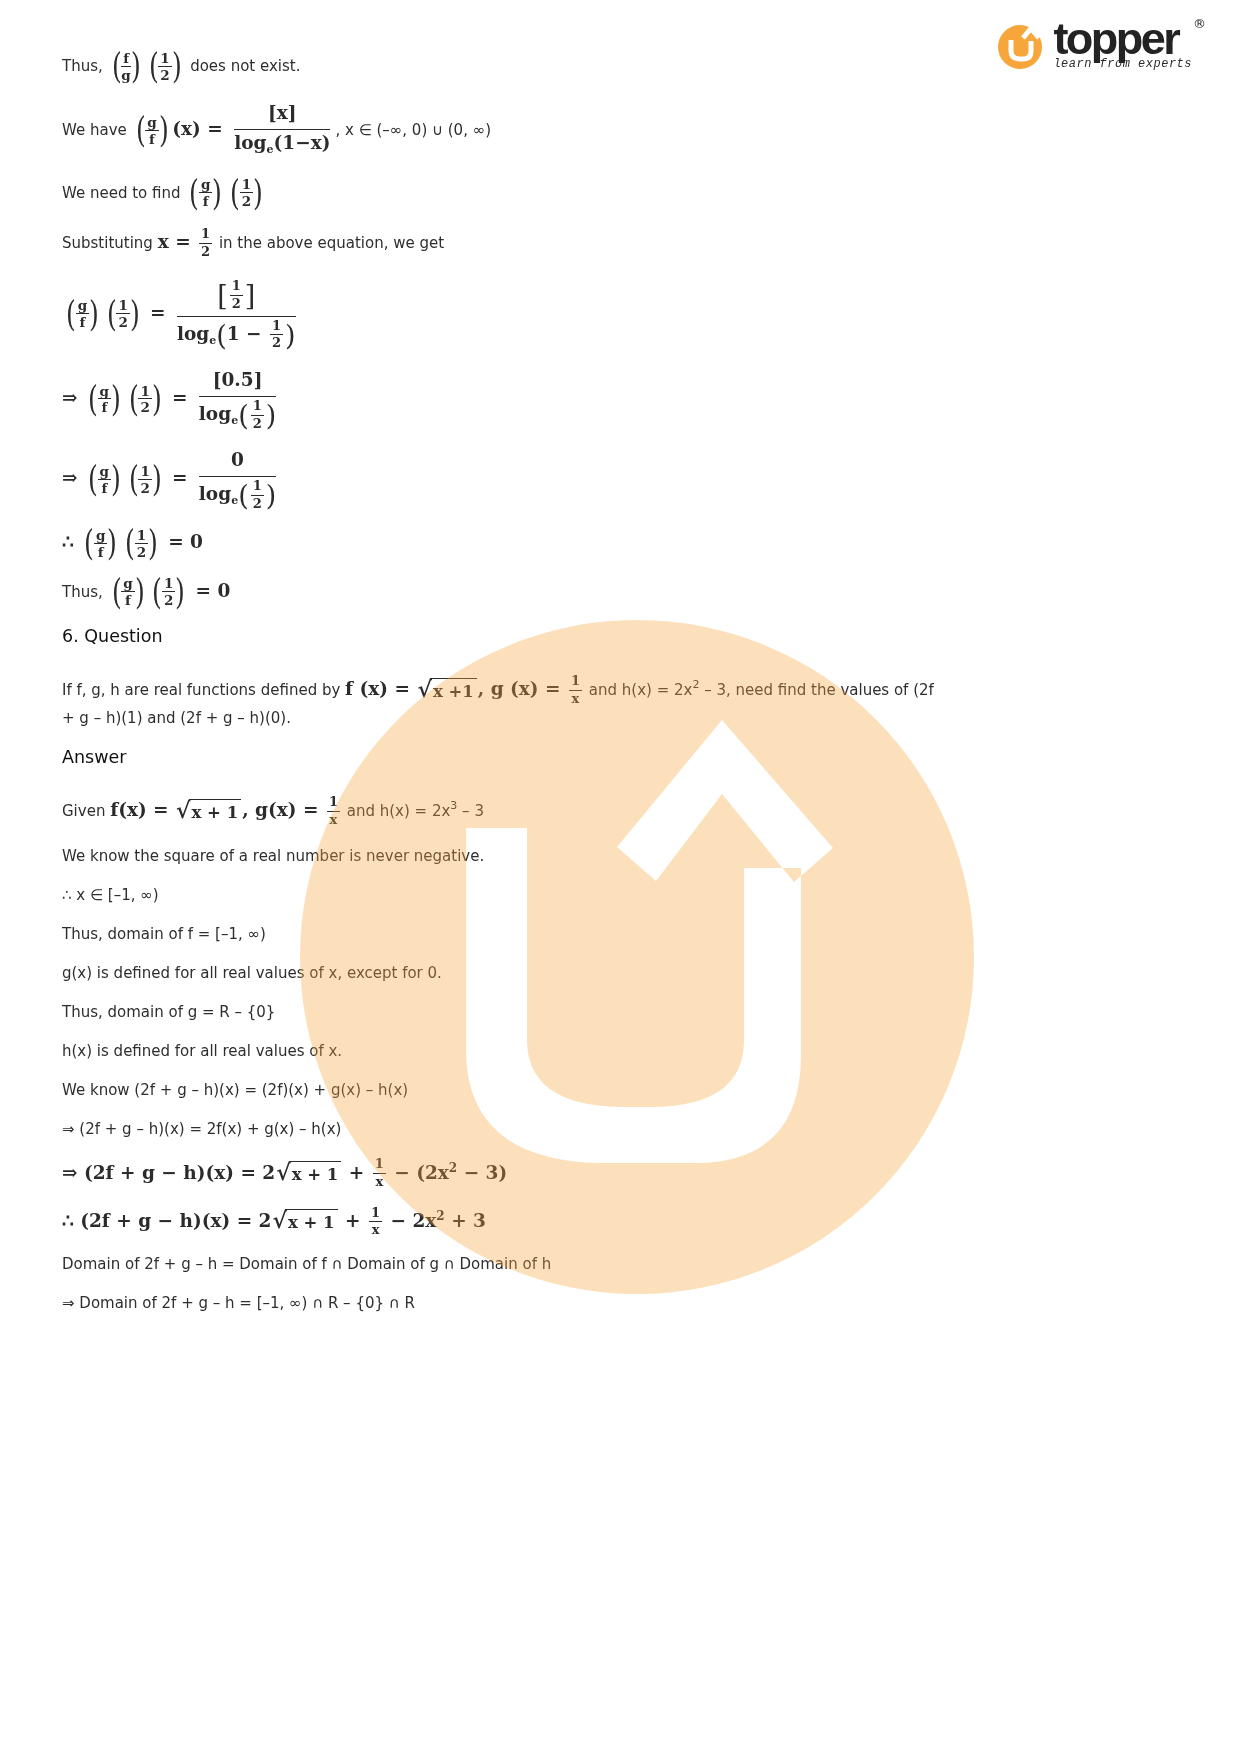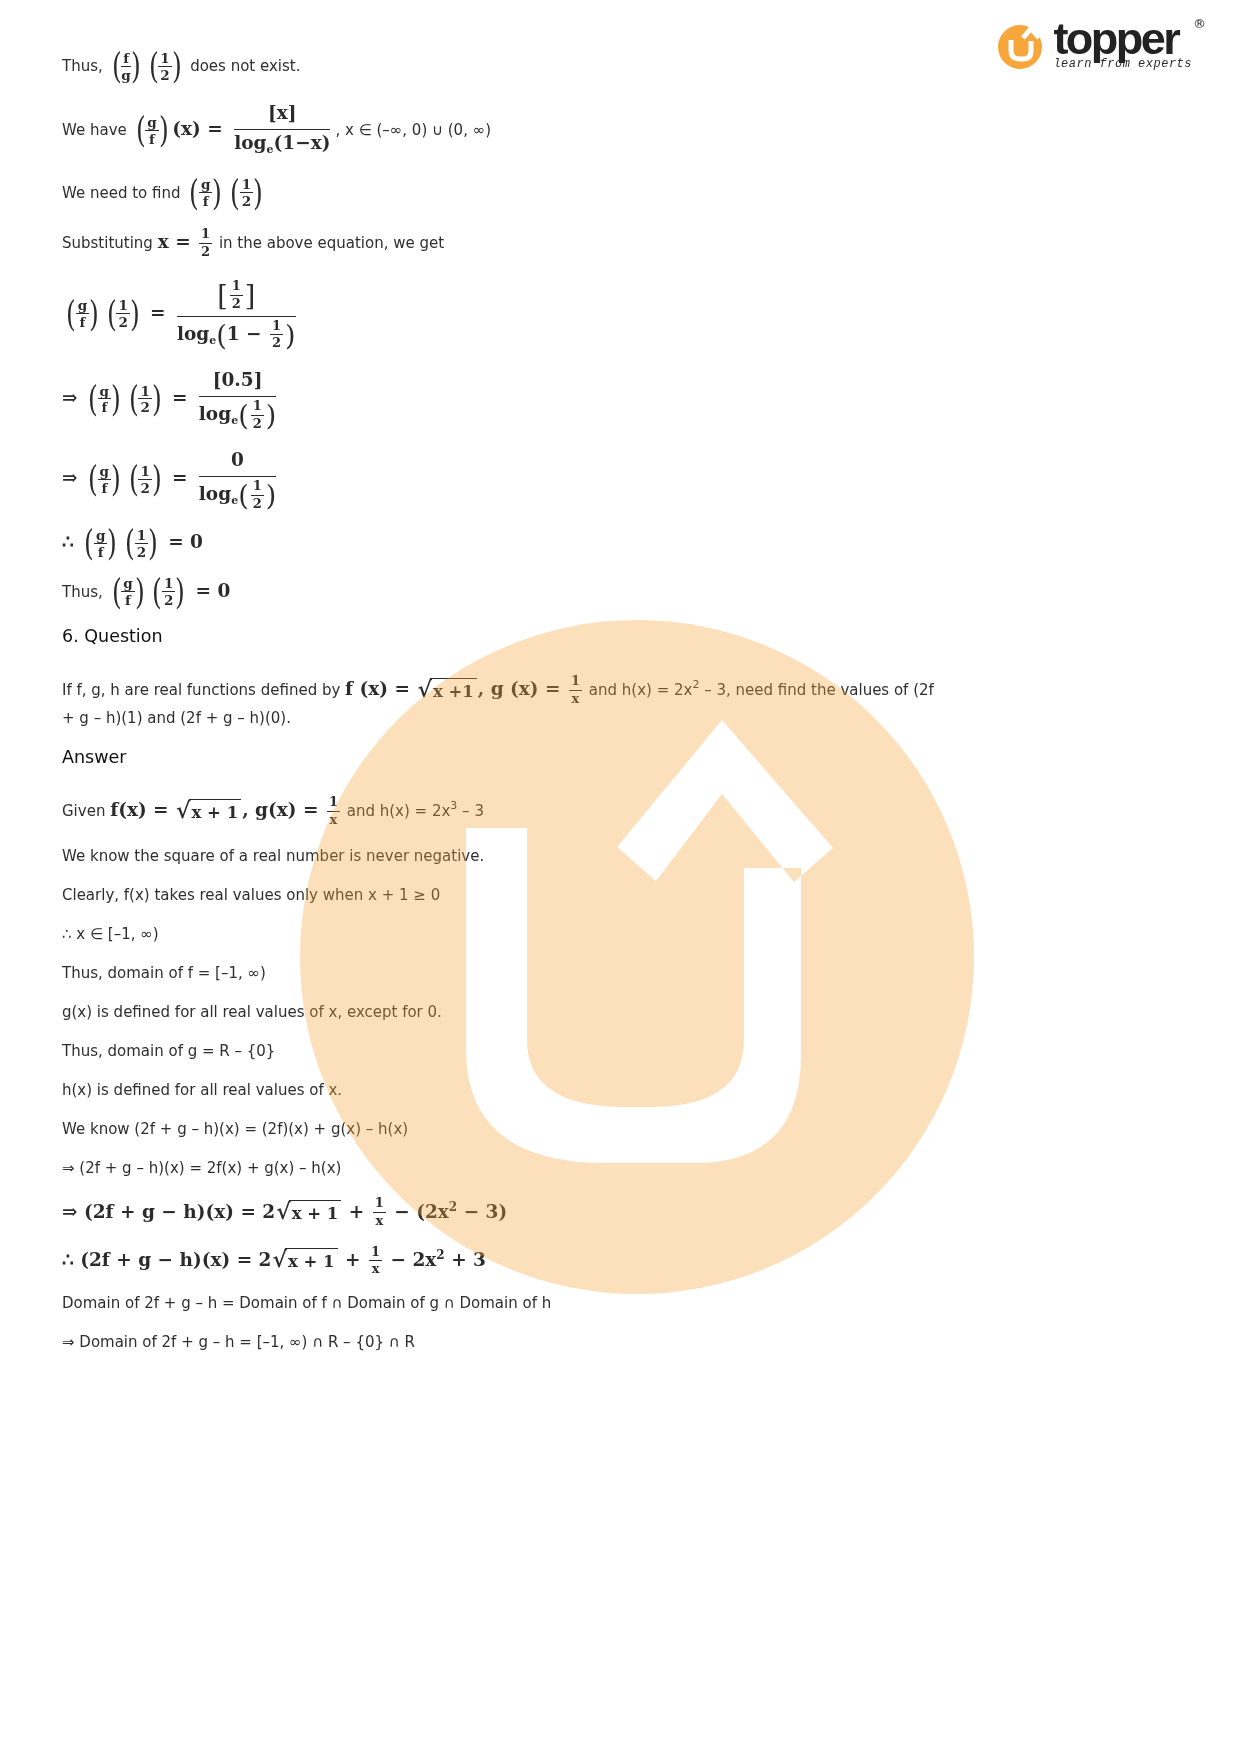--- a/index.html
+++ b/index.html
@@ -199,21 +199,20 @@
         </span><span class="t-sans"> and h(x) = 2x</span><sup class="t-ssup">2</sup><span class="t-sans"> – 3, need find the values of (2f</span><br><span class="t-sans">+ g – h)(1) and (2f + g – h)(0).</span></div>
       <div class="line k-h"><span class="t-sans">Answer</span></div>
       <div class="line k-p"><span class="t-sans">Given </span><span class="t-math">f(x) = </span><span class="sqrt">
           <span class="sign">√</span>
           <span class="rad">x + 1</span>
         </span><span class="t-math">, g(x) = </span><span class="sfrac">
           <span class="sn">1</span>
           <span class="sd">x</span>
         </span><span class="t-sans"> and h(x) = 2x</span><sup class="t-ssup">3</sup><span class="t-sans"> – 3</span></div>
       <div class="line k-p"><span class="t-sans">We know the square of a real number is never negative.</span></div>
-      <div class="line k-p"><span class="t-sans">Clearly, f(x) takes real values only when x + 1 ≥ 0</span></div>
       <div class="line k-p"><span class="t-sans">∴ x ∈ [–1, ∞)</span></div>
       <div class="line k-p"><span class="t-sans">Thus, domain of f = [–1, ∞)</span></div>
       <div class="line k-p"><span class="t-sans">g(x) is defined for all real values of x, except for 0.</span></div>
       <div class="line k-p"><span class="t-sans">Thus, domain of g = R – {0}</span></div>
       <div class="line k-p"><span class="t-sans">h(x) is defined for all real values of x.</span></div>
       <div class="line k-p"><span class="t-sans">We know (2f + g – h)(x) = (2f)(x) + g(x) – h(x)</span></div>
       <div class="line k-p"><span class="t-sans">⇒ (2f + g – h)(x) = 2f(x) + g(x) – h(x)</span></div>
       <div class="line k-d"><span class="t-math">⇒ (2f + g − h)(x) = 2</span><span class="sqrt">
           <span class="sign">√</span>
           <span class="rad">x + 1</span>

